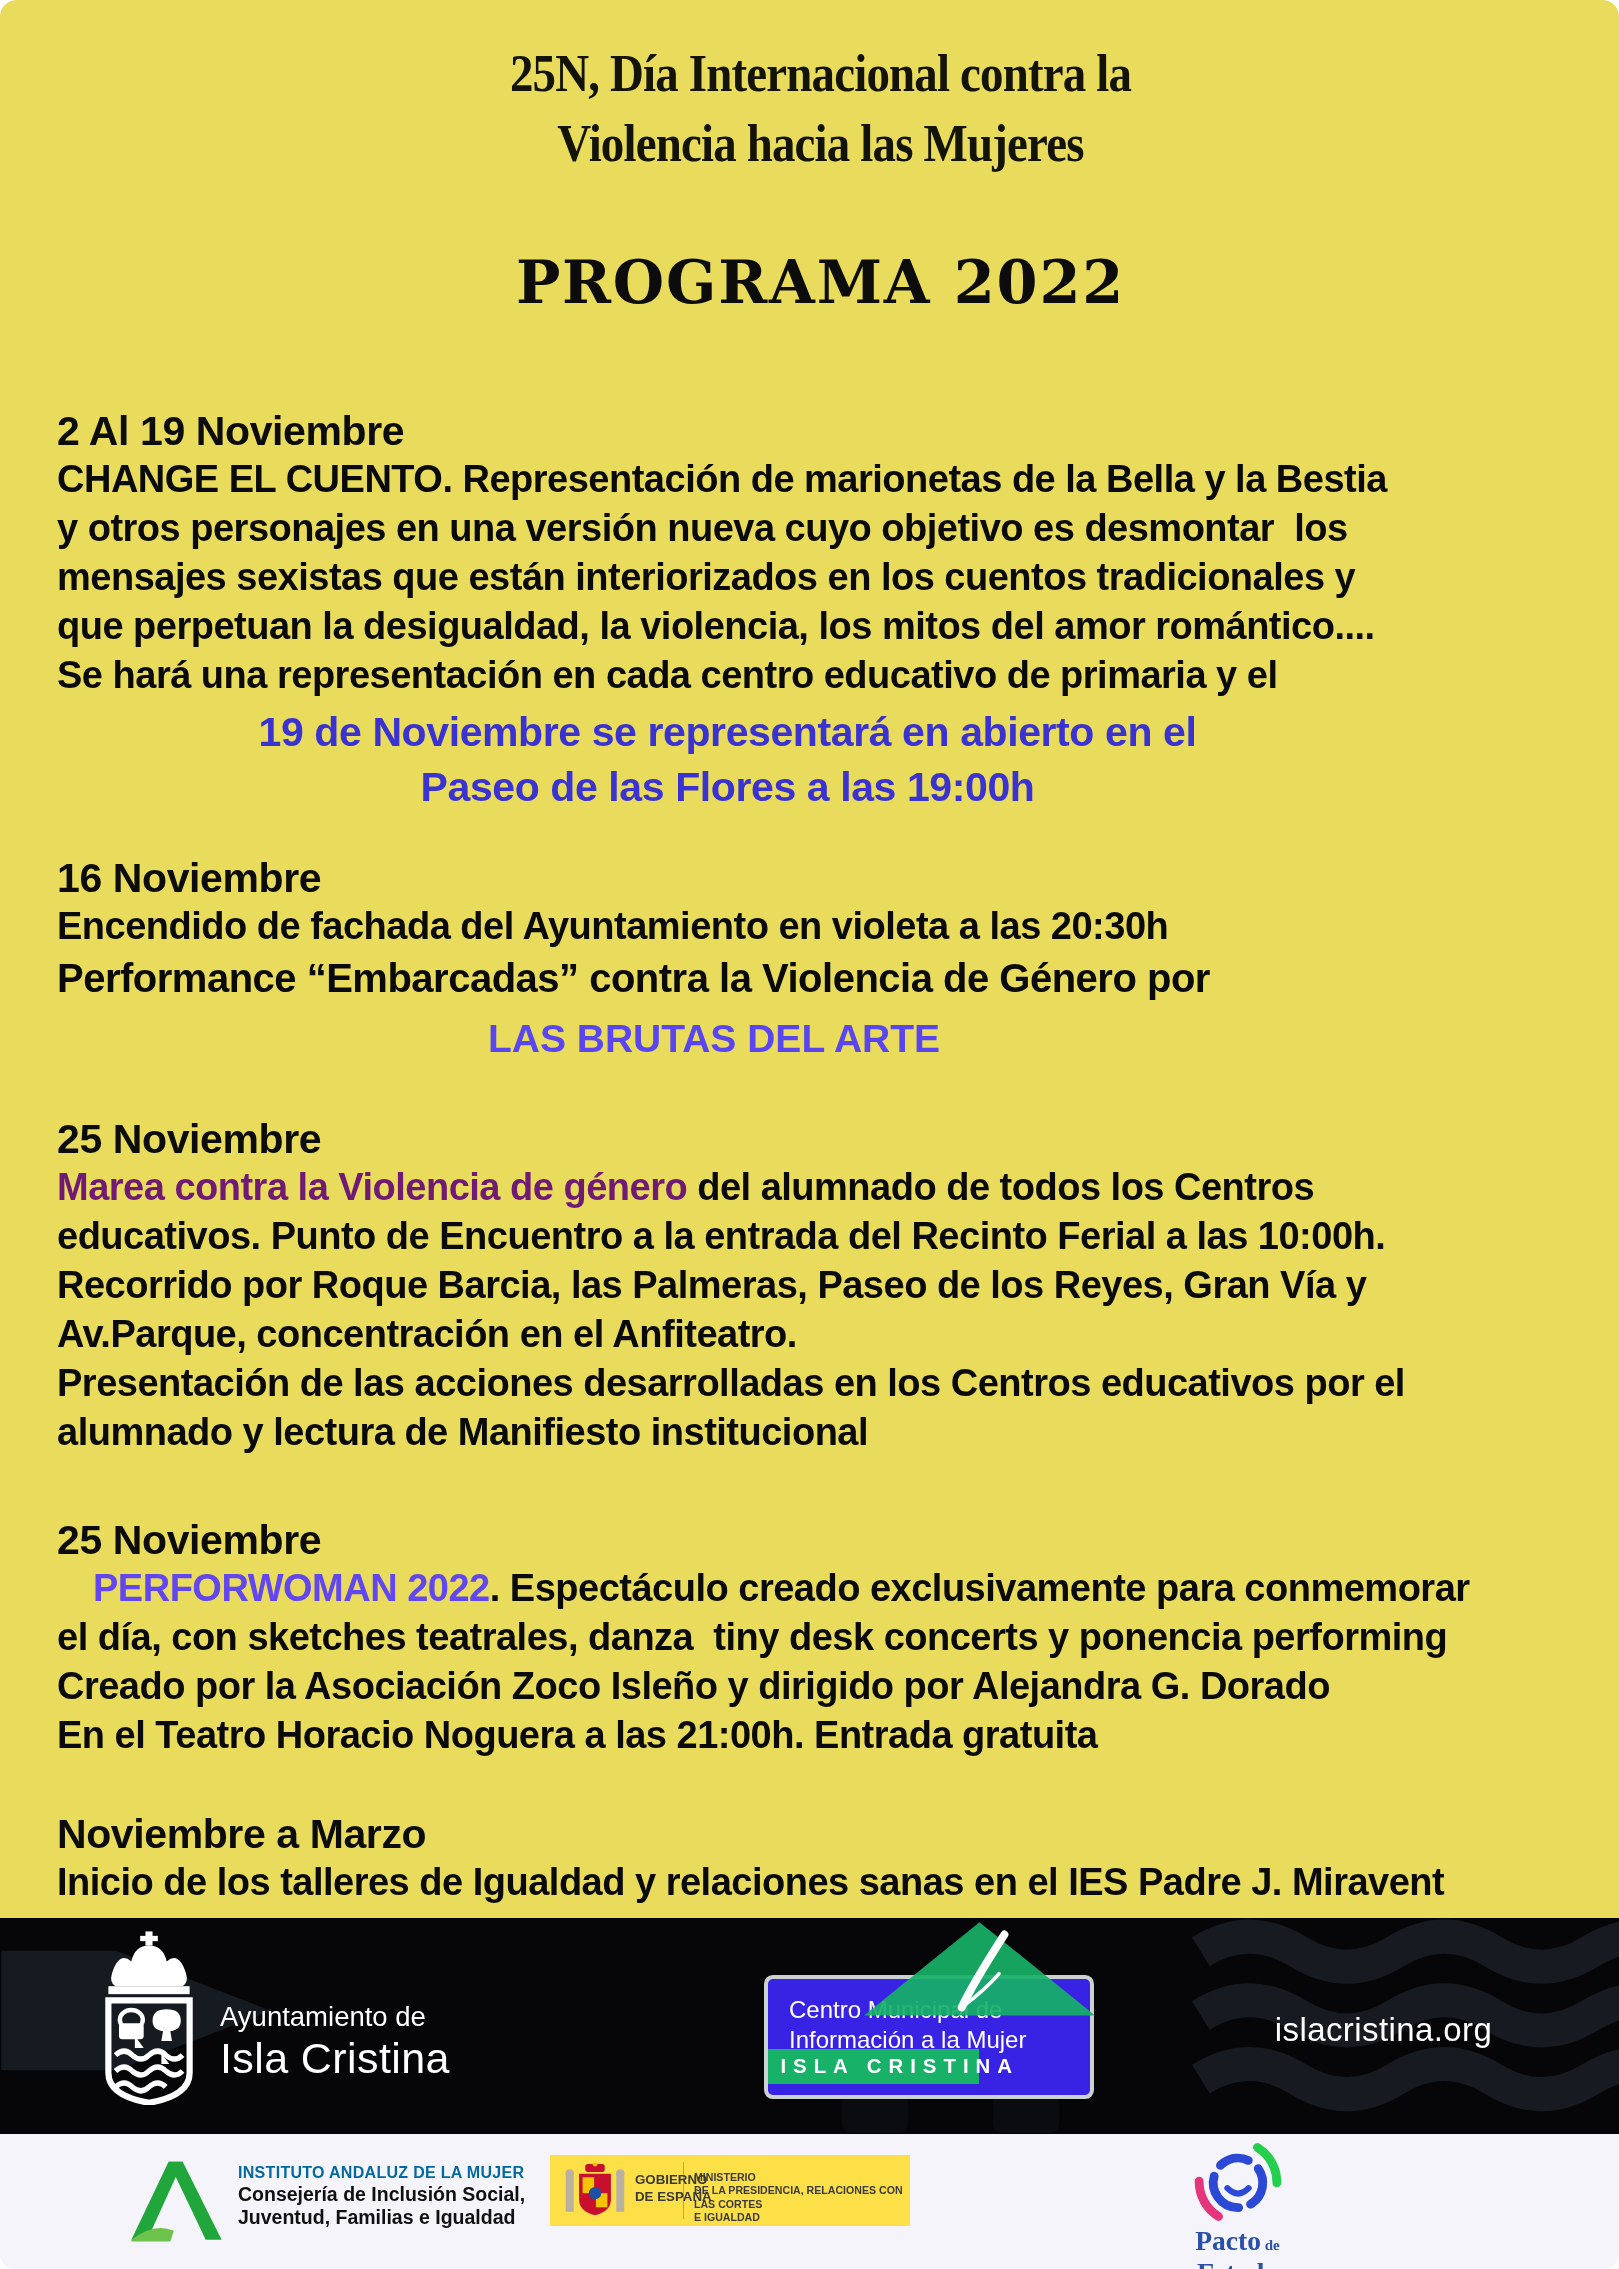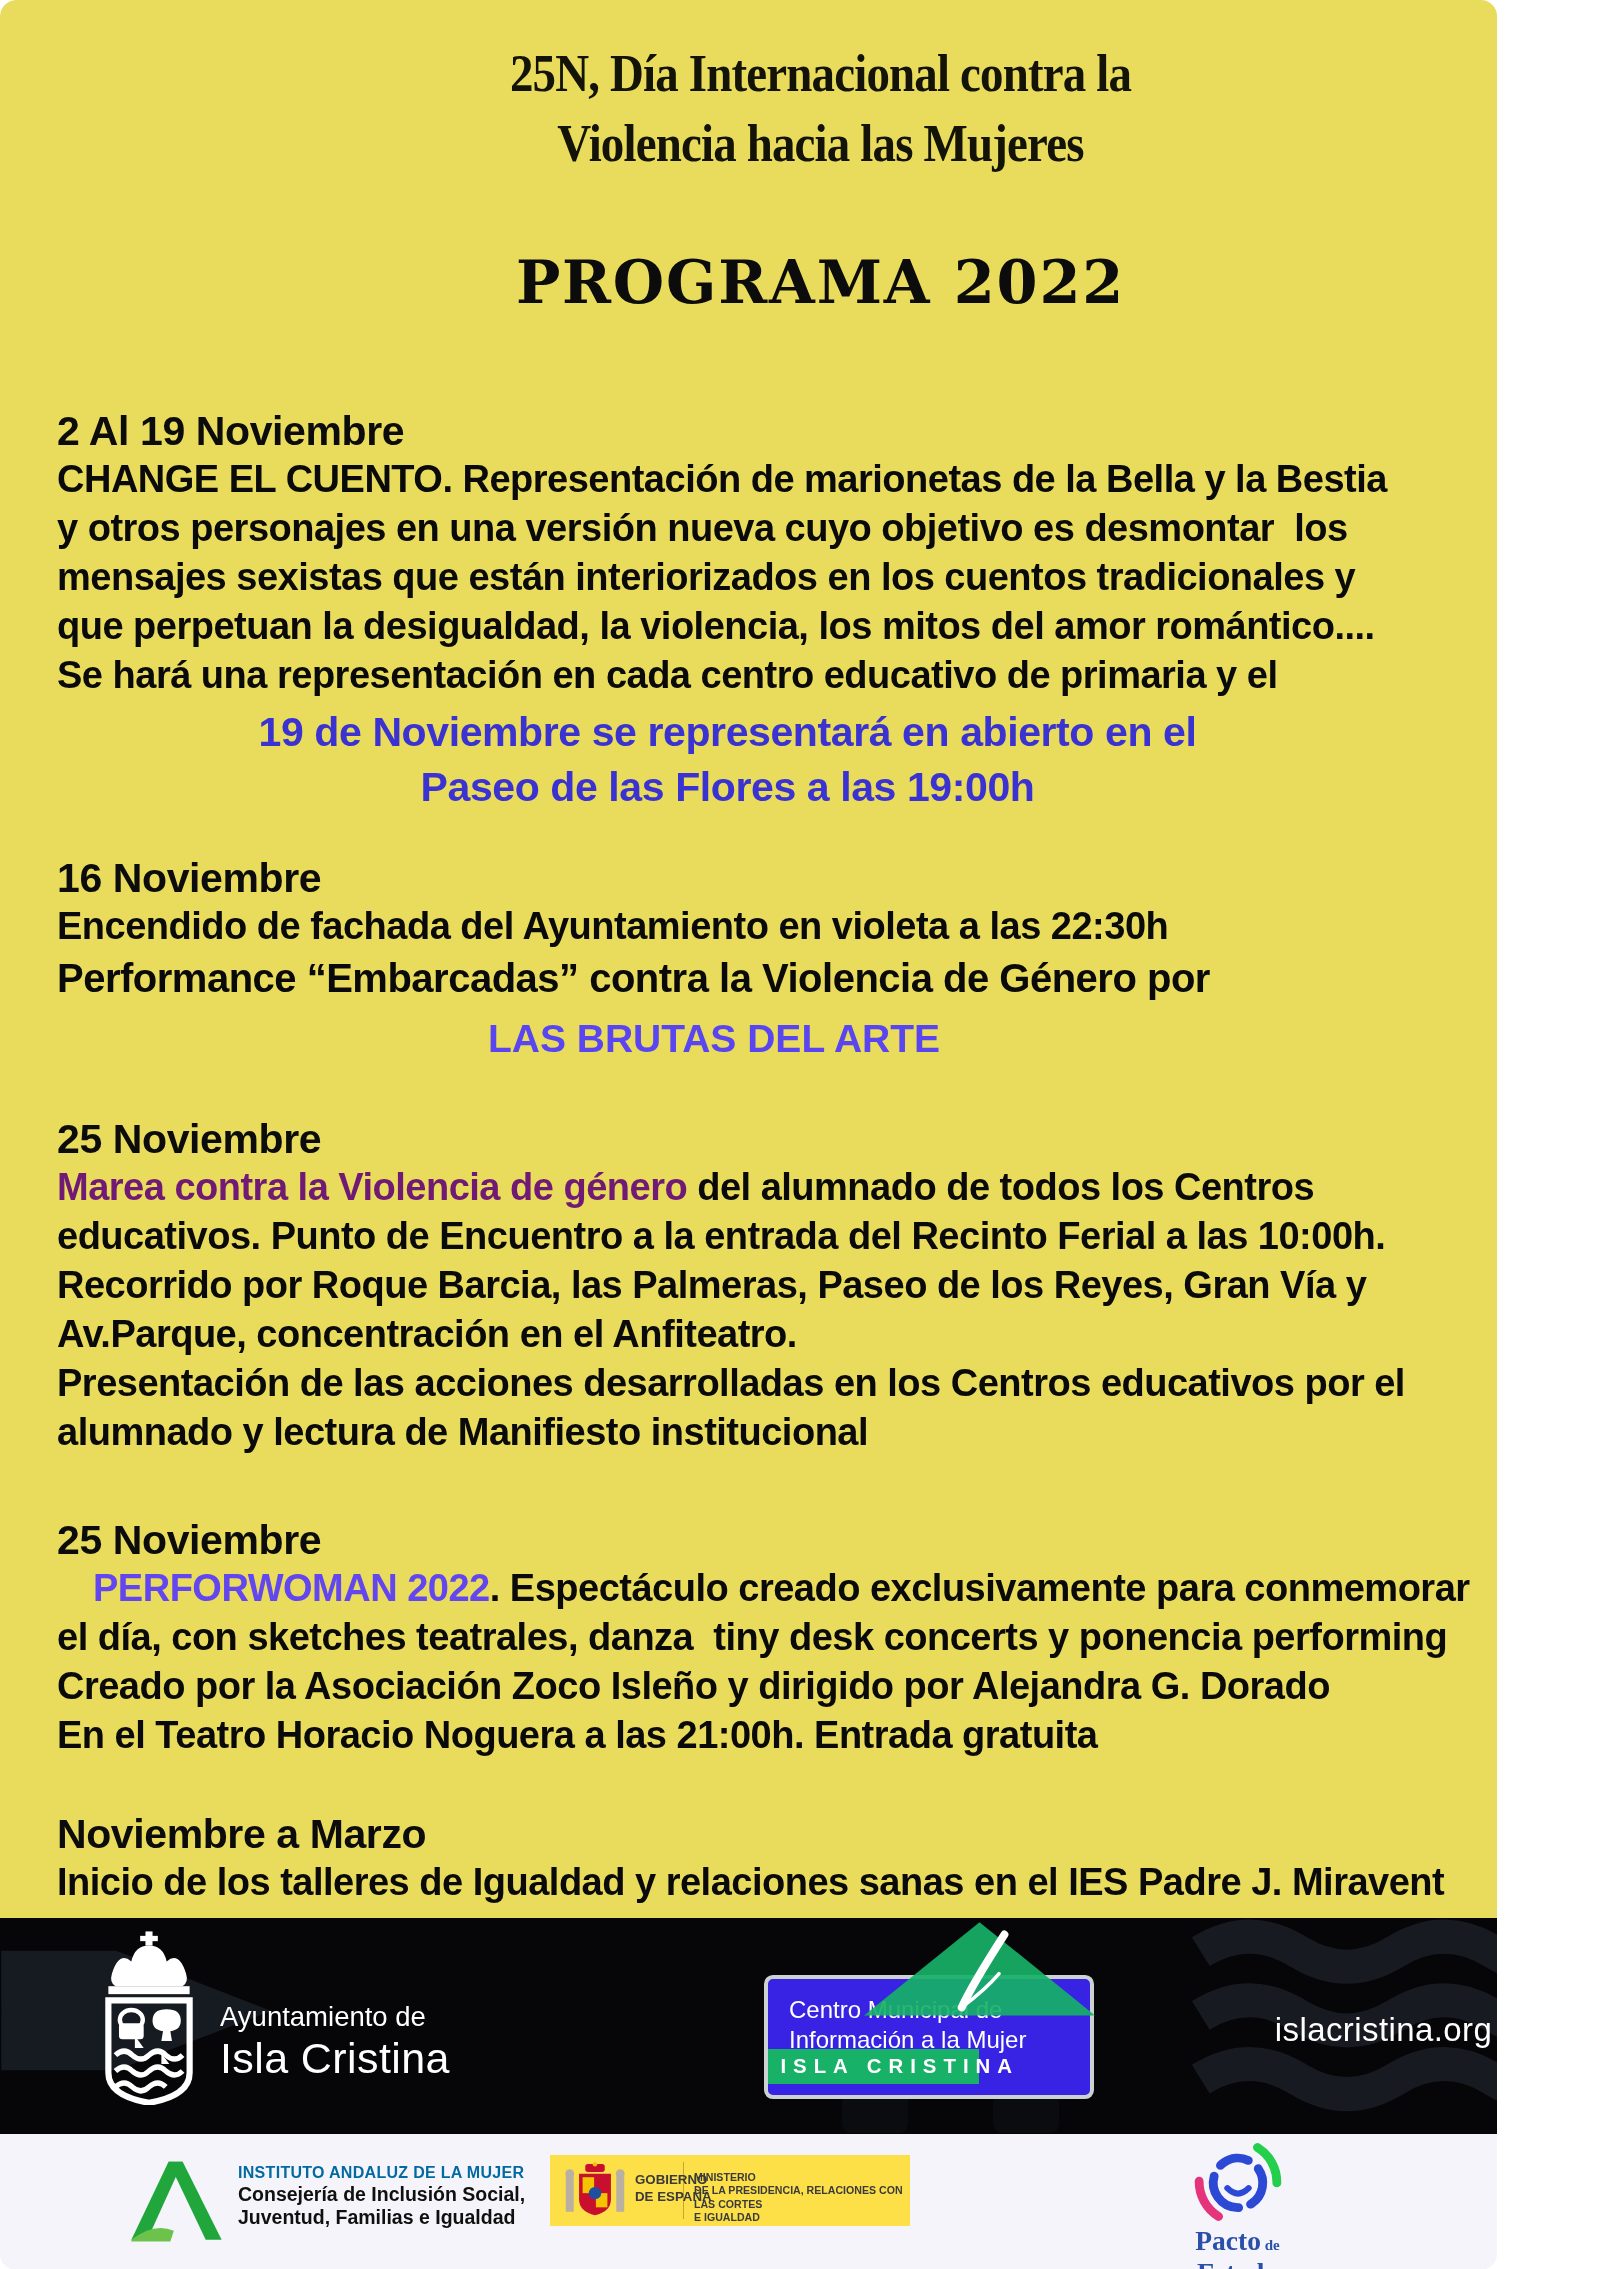--- a/index.html
+++ b/index.html
@@ -1,17 +1,17 @@
 <!DOCTYPE html>
 <html style="font-size:14px"><head>
 <meta charset="utf-8">
 <style>
   html,body { margin:0; padding:0; background:#ffffff; }
   .poster {
-    position:relative; width:1497px; height:2270px; background:#ffffff;
+    position:relative; width:1619px; height:2270px; background:#ffffff;
     font-family:"Liberation Sans", sans-serif; overflow:hidden; border-radius:16px;
   }
   
   .yellow-area {
     position:absolute; top:0; left:0; width:1619px; height:1918px;
     background:#e9dc5d; border-radius:16px 16px 0 0;
     padding:39px 35px 0 57px; box-sizing:border-box; color:#0a0a0a;
   }
   .main-title {
     text-align:center; font-family:"Liberation Serif", serif; font-weight:700;
@@ -110,21 +110,21 @@
       <div class="body-line">y otros personajes en una versión nueva cuyo objetivo es desmontar  los</div>
       <div class="body-line">mensajes sexistas que están interiorizados en los cuentos tradicionales y</div>
       <div class="body-line">que perpetuan la desigualdad, la violencia, los mitos del amor romántico....</div>
       <div class="body-line">Se hará una representación en cada centro educativo de primaria y el</div>
       <div class="highlight-center mt-hl">19 de Noviembre se representará en abierto en el</div>
       <div class="highlight-center">Paseo de las Flores a las 19:00h</div>
     </div>
 
     <div class="mt-s2">
       <div class="section-heading">16 Noviembre</div>
-      <div class="body-line">Encendido de fachada del Ayuntamiento en violeta a las 22:30h</div>
+      <div class="body-line">Encendido de fachada del Ayuntamiento en violeta a las 20:30h</div>
       <div class="body-line body-line-big">Performance “Embarcadas” contra la Violencia de Género por</div>
       <div class="brutas-center mt-hl">LAS BRUTAS DEL ARTE</div>
     </div>
 
     <div class="mt-s3">
       <div class="section-heading">25 Noviembre</div>
       <div class="body-line"><span class="violet-inline">Marea contra la Violencia de género</span><span> del alumnado de todos los Centros</span></div>
       <div class="body-line">educativos. Punto de Encuentro a la entrada del Recinto Ferial a las 10:00h.</div>
       <div class="body-line">Recorrido por Roque Barcia, las Palmeras, Paseo de los Reyes, Gran Vía y</div>
       <div class="body-line">Av.Parque, concentración en el Anfiteatro.</div>

